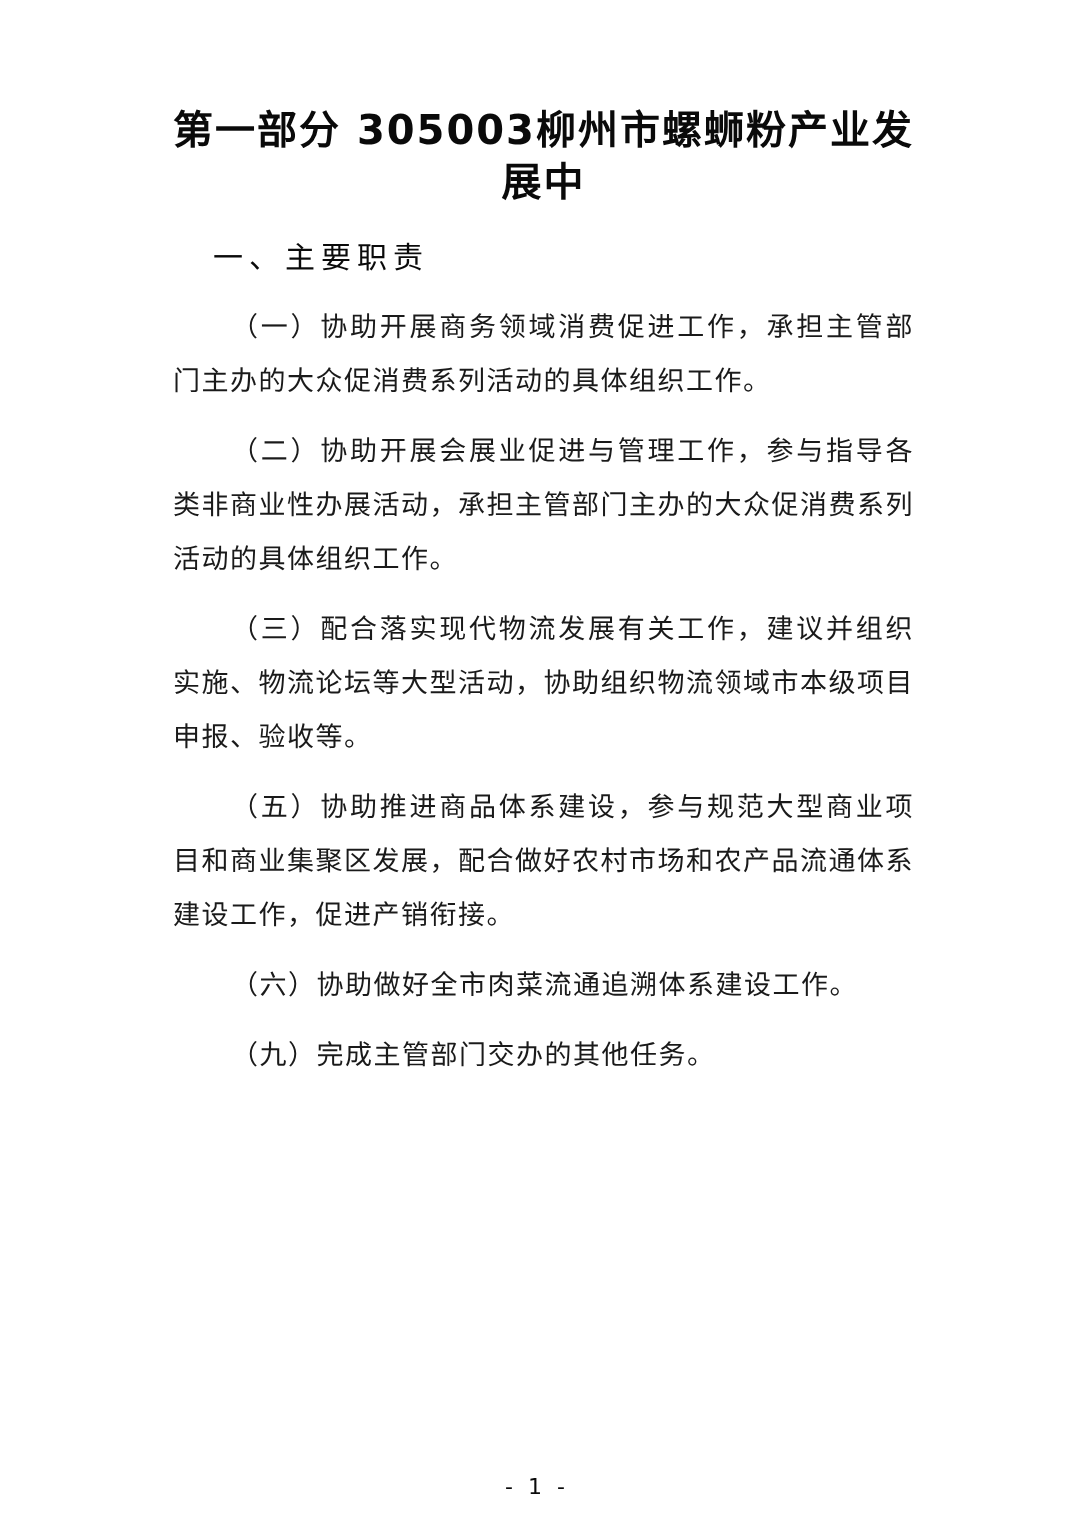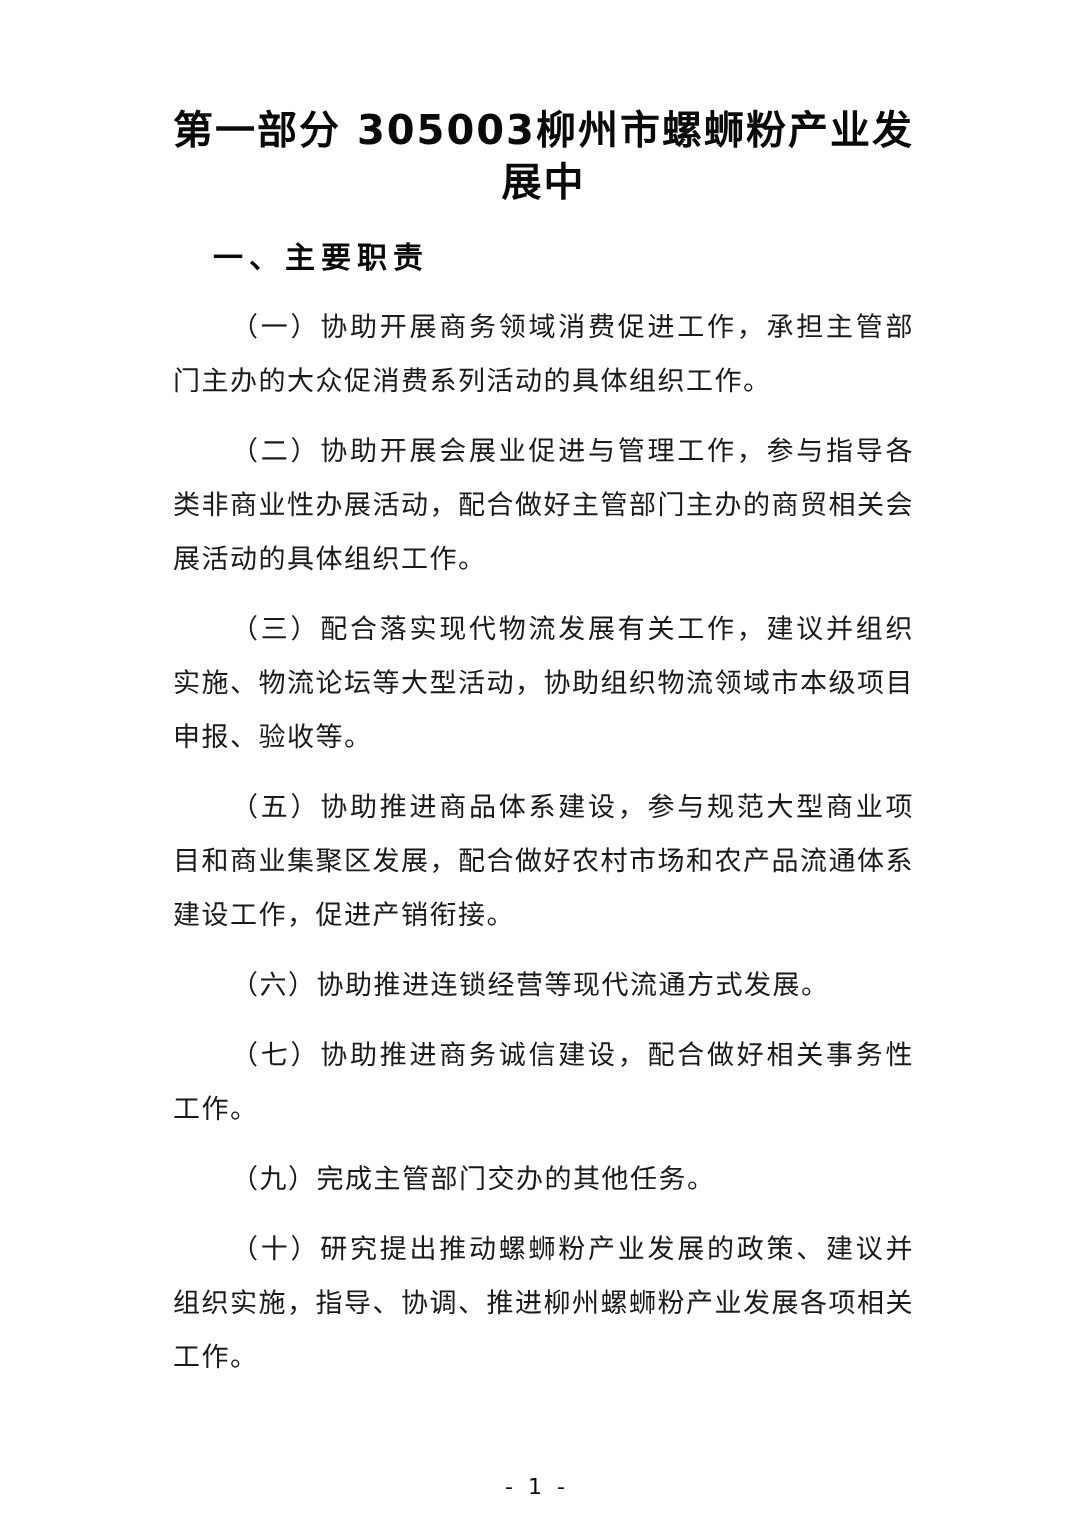--- a/index.html
+++ b/index.html
@@ -26,21 +26,21 @@
     font-weight: bold;
     font-size: 40px;
     line-height: 52px;
     letter-spacing: 2px;
     text-align: center;
     color: #0a0a0a;
   }
   .doc-title .tline { display: block; }
   .sec-heading {
     font-family: "DejaVu Sans", "Liberation Sans", sans-serif;
-    font-weight: bold;
+    font-weight: normal;
     font-size: 30px;
     line-height: 40px;
     letter-spacing: 6px;
     color: #0a0a0a;
     margin: 0;
     padding-left: 56px;
   }
   .sec-heading.first {
     margin-top: 30px;
     margin-bottom: 22px;
@@ -75,24 +75,22 @@
 <div class="page">
   <div class="content">
 
     <h1 class="doc-title">
       <span class="tline">第一部分 305003柳州市螺蛳粉产业发展中</span>
     </h1>
 
     <h2 class="sec-heading first">一、主要职责</h2>
 
     <p class="body-para">（一）协助开展商务领域消费促进工作，承担主管部门主办的大众促消费系列活动的具体组织工作。</p>
-    <p class="body-para">（二）协助开展会展业促进与管理工作，参与指导各类非商业性办展活动，配合做好主管部门主办的商贸相关会展活动的具体组织工作。</p>
+    <p class="body-para">（二）协助开展会展业促进与管理工作，参与指导各类非商业性办展活动，承担主管部门主办的大众促消费系列活动的具体组织工作。</p>
     <p class="body-para">（三）配合落实现代物流发展有关工作，建议并组织实施、物流论坛等大型活动，协助组织物流领域市本级项目申报、验收等。</p>
     <p class="body-para">（五）协助推进商品体系建设，参与规范大型商业项目和商业集聚区发展，配合做好农村市场和农产品流通体系建设工作，促进产销衔接。</p>
-    <p class="body-para">（六）协助推进连锁经营等现代流通方式发展。</p>
-    <p class="body-para">（七）协助推进商务诚信建设，配合做好相关事务性工作。</p>
+    <p class="body-para">（六）协助做好全市肉菜流通追溯体系建设工作。</p>
     <p class="body-para">（九）完成主管部门交办的其他任务。</p>
-    <p class="body-para">（十）研究提出推动螺蛳粉产业发展的政策、建议并组织实施，指导、协调、推进柳州螺蛳粉产业发展各项相关工作。</p>
 
   </div>
 
   <div class="page-number">- 1 -</div>
 </div>
 
 </body></html>

